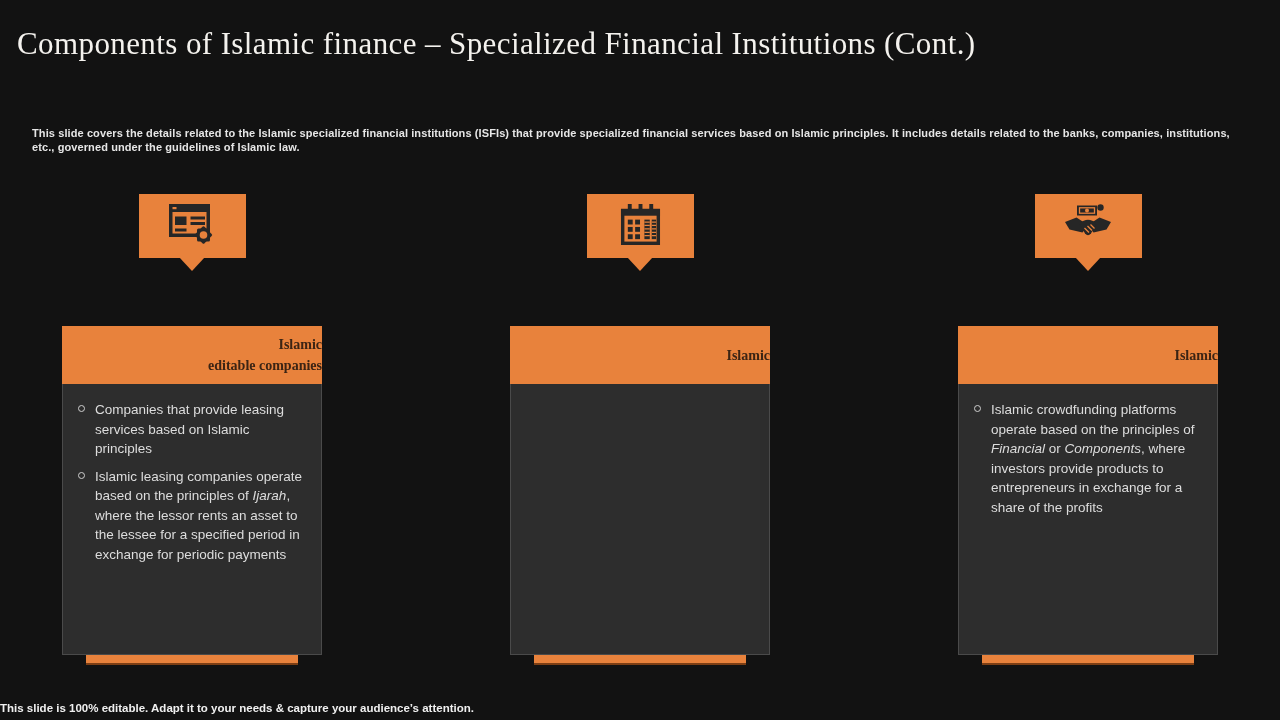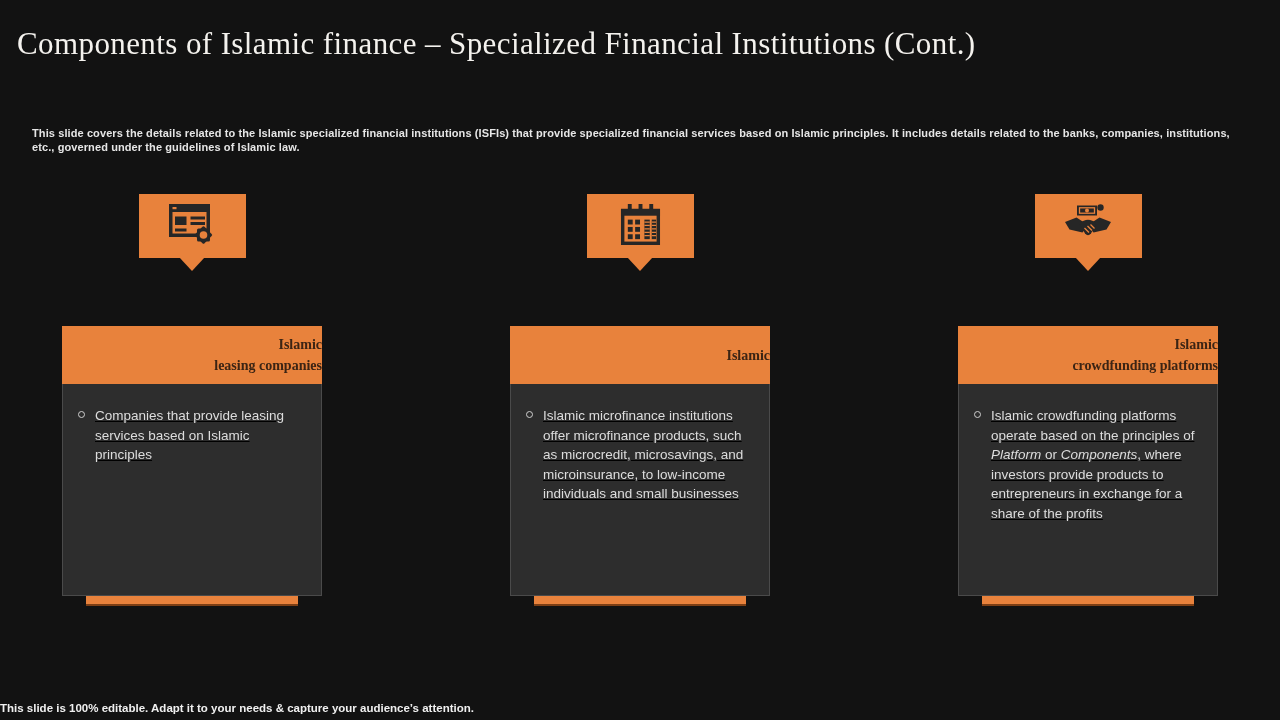--- a/index.html
+++ b/index.html
@@ -34,24 +34,23 @@
     border-left:13px solid transparent;border-right:13px solid transparent;
     border-top:14px solid var(--accent);
   }
   .card-header{
     height:58px;background:var(--accent);color:var(--header-text);
     font-family:"Liberation Serif", serif;font-weight:700;
     font-size:14px;line-height:21px;text-align:right;
     display:flex;flex-direction:column;justify-content:center;margin-top:48px;
   }
   .card-body{
-    height:212px;background:var(--card-bg);
+    height:271px;background:var(--card-bg);
     border:1px solid #4a4a4a;border-top:none;
-    padding:22px 14px 0 15px;
-    text-decoration:underline;
+    padding:16px 14px 0 15px;
   }
   .bullets{list-style:none;margin:0;padding:0;}
   .bullet{
     display:flex;gap:10px;margin-bottom:8px;
     color:var(--body-text);font-size:13.5px;line-height:19.5px;
   }
   .marker{
     flex:0 0 auto;width:7px;height:7px;margin-top:5px;
     border:1.5px solid #cfcfcf;border-radius:50%;
   }
@@ -92,27 +91,31 @@
             <rect x="-6.5" y="-6.5" width="13" height="13" rx="1.5" class="icon-fill" transform="rotate(45)"></rect>
             <circle r="3.8" class="icon-hole"></circle>
           </g>
         </svg>
       </span>
     </div>
     <div class="icon-tail"></div>
   </div>
   <div class="card-header">
     <div>Islamic</div>
-    <div>leasing companies</div>
+    <div>editable companies</div>
   </div>
   <div class="card-body">
     <ul class="bullets">
         <li class="bullet">
           <span class="marker"></span>
           <span><span>Companies that provide leasing services based on Islamic principles</span></span>
+        </li>
+        <li class="bullet">
+          <span class="marker"></span>
+          <span><span>Islamic leasing companies operate based on the principles of </span><span class="italic">Ijarah</span><span>, where the lessor rents an asset to the lessee for a specified period in exchange for periodic payments</span></span>
         </li>
       </ul>
   </div>
   <div class="accent-bar"></div>
 </div>
 
 <div class="column col-2">
   <div class="icon-wrap">
     <div class="icon-bubble">
       <span>
@@ -134,24 +137,20 @@
         </svg>
       </span>
     </div>
     <div class="icon-tail"></div>
   </div>
   <div class="card-header">
     <div>Islamic</div>
   </div>
   <div class="card-body">
     <ul class="bullets">
-        <li class="bullet">
-          <span class="marker"></span>
-          <span><span>Islamic microfinance institutions offer microfinance products, such as microcredit, microsavings, and microinsurance, to low-income individuals and small businesses</span></span>
-        </li>
       </ul>
   </div>
   <div class="accent-bar"></div>
 </div>
 
 <div class="column col-3">
   <div class="icon-wrap">
     <div class="icon-bubble">
       <span>
         <svg width="48" height="40" viewBox="0 0 48 40">
@@ -163,26 +162,25 @@
           <path d="M47 18 L35.5 13.5 L24 21 L29.5 28.5 L42.5 25.5 Z" class="icon-fill"></path>
           <path d="M15.5 19.5 q8.5 -7.5 17 0 l-5.5 10 q-3 3.5 -6 0 z" class="icon-fill"></path>
           <path d="M20.5 24 l4.5 4.5 M23.5 22 l4.5 4.5 M26.5 20.5 l4 4" class="icon-line"></path>
         </svg>
       </span>
     </div>
     <div class="icon-tail"></div>
   </div>
   <div class="card-header">
     <div>Islamic</div>
-    <div>crowdfunding platforms</div>
   </div>
   <div class="card-body">
     <ul class="bullets">
         <li class="bullet">
           <span class="marker"></span>
-          <span><span>Islamic crowdfunding platforms operate based on the principles of </span><span class="italic">Platform</span><span> or </span><span class="italic">Components</span><span>, where investors provide products to entrepreneurs in exchange for a share of the profits</span></span>
+          <span><span>Islamic crowdfunding platforms operate based on the principles of </span><span class="italic">Financial</span><span> or </span><span class="italic">Components</span><span>, where investors provide products to entrepreneurs in exchange for a share of the profits</span></span>
         </li>
       </ul>
   </div>
   <div class="accent-bar"></div>
 </div>
 
 <div class="footer">This slide is 100% editable. Adapt it to your needs &amp; capture your audience’s attention.</div>
 
 </body></html>

